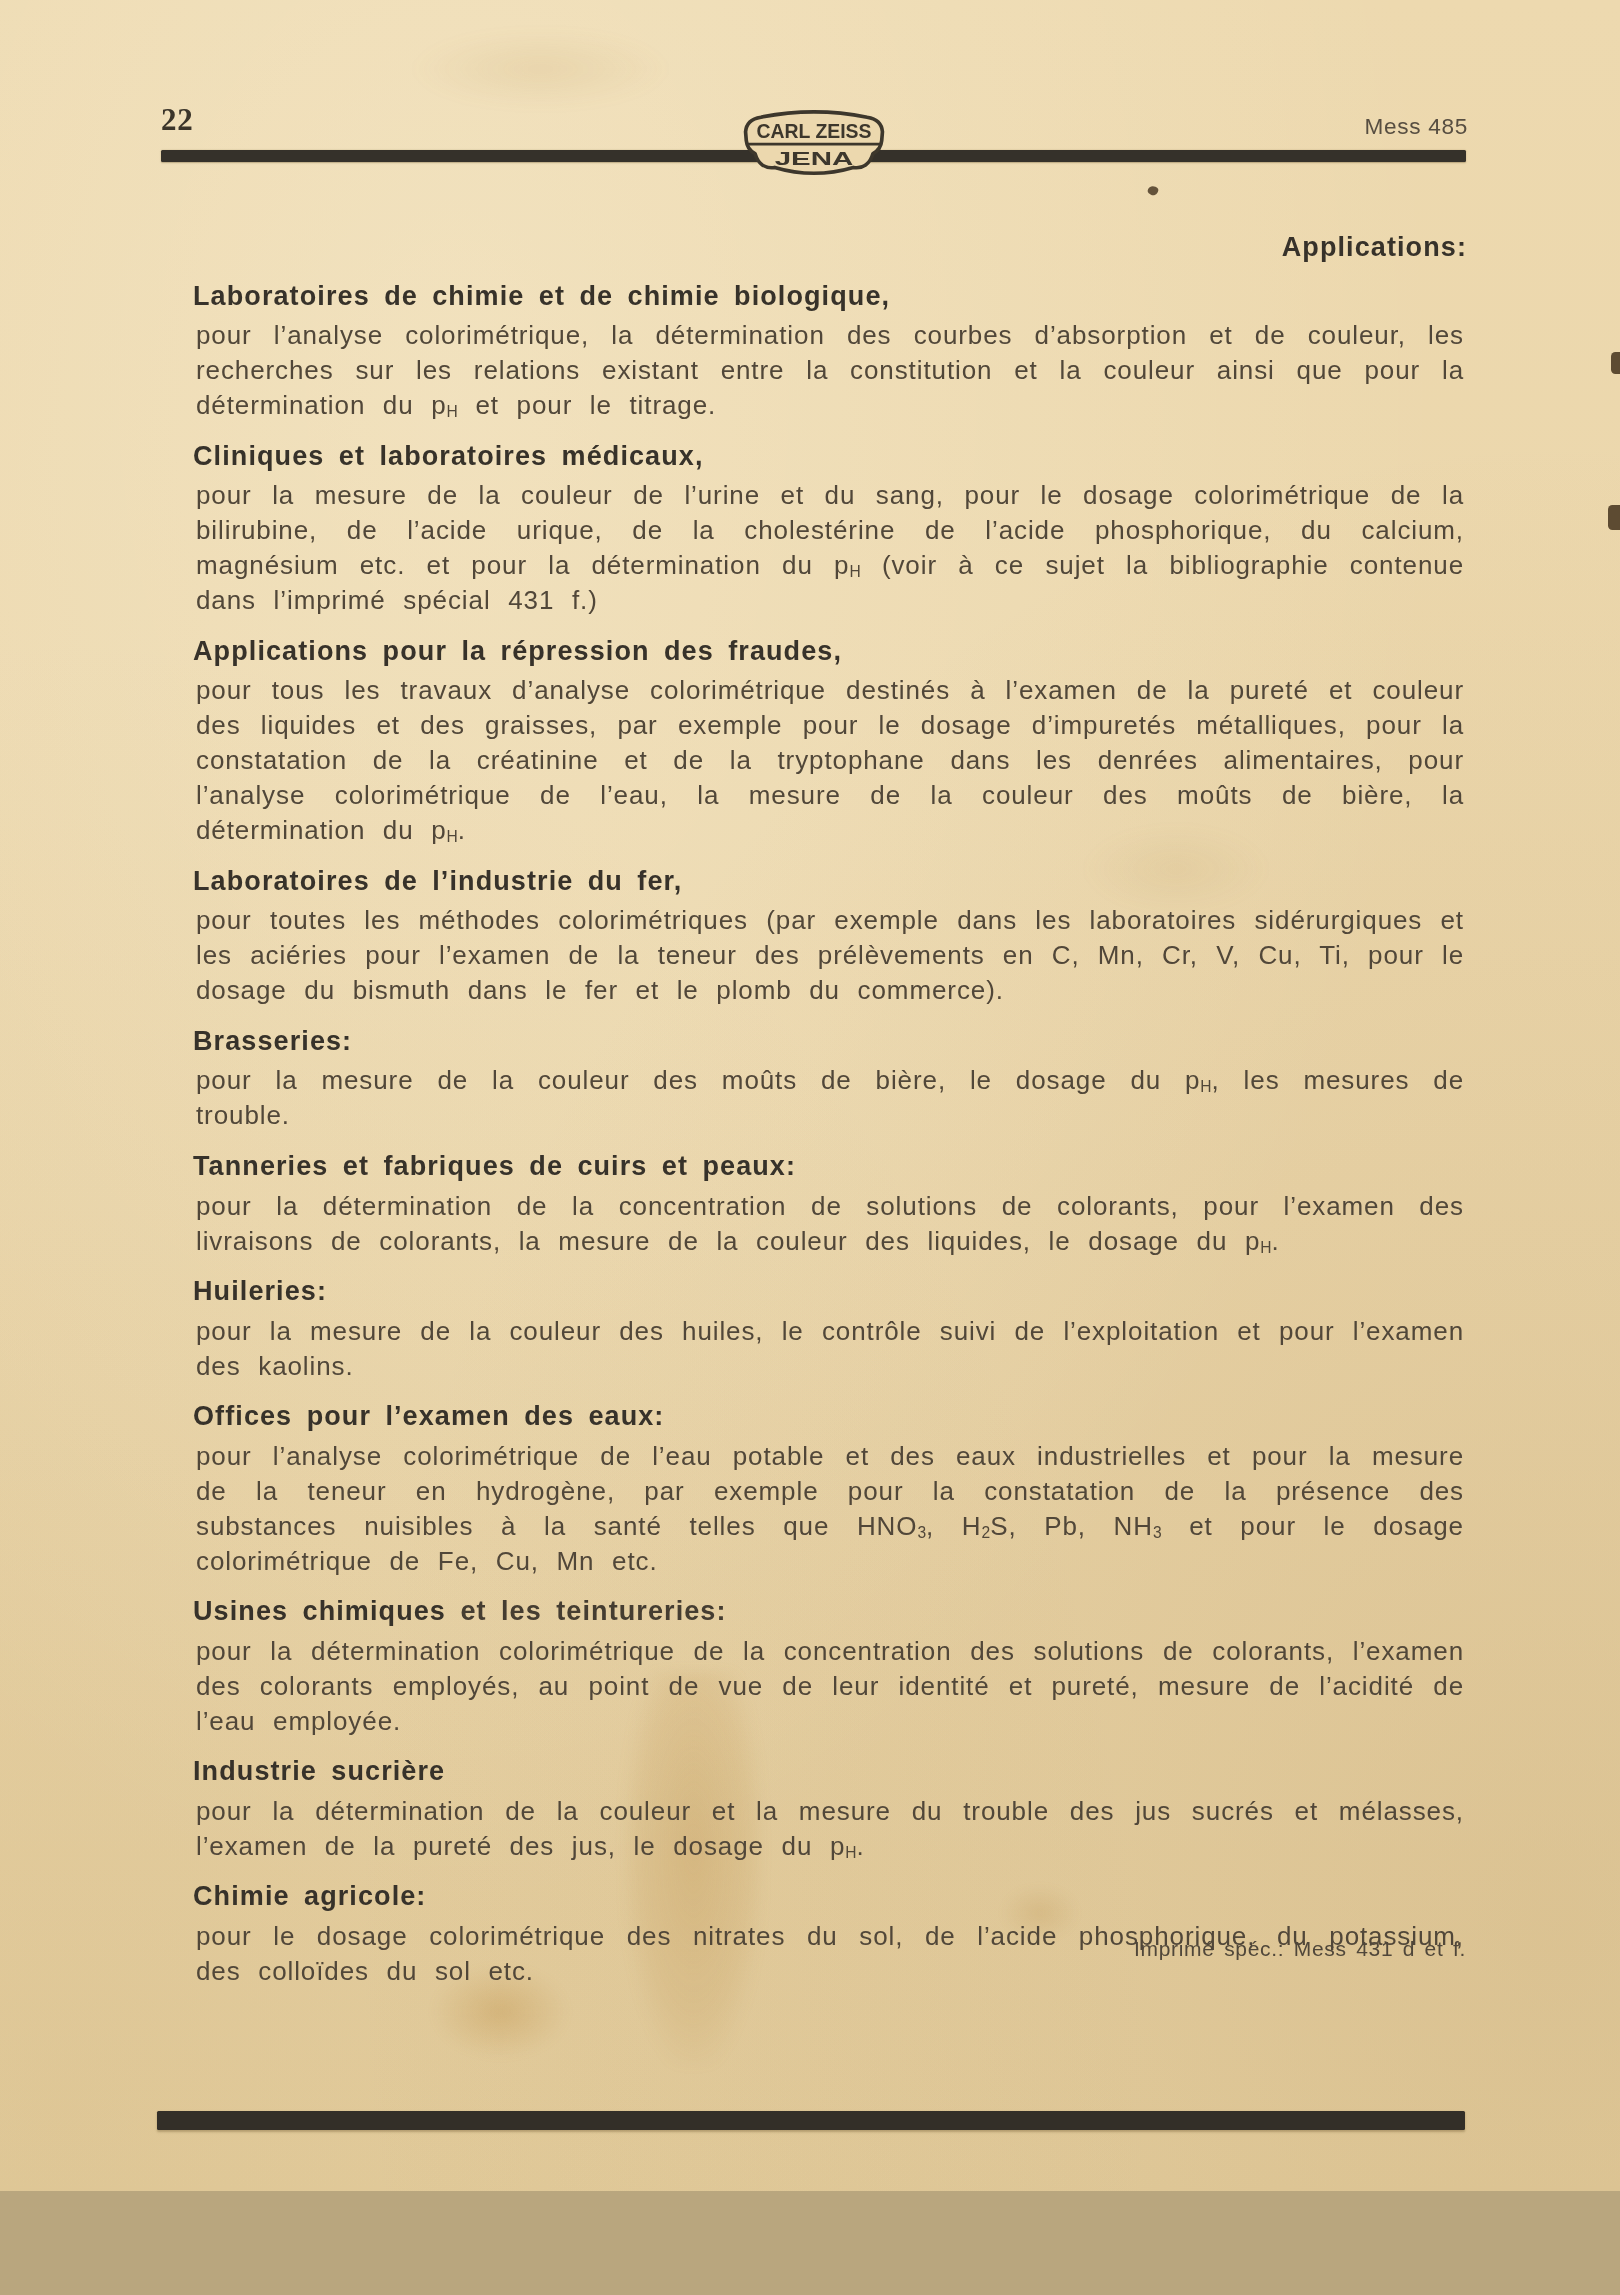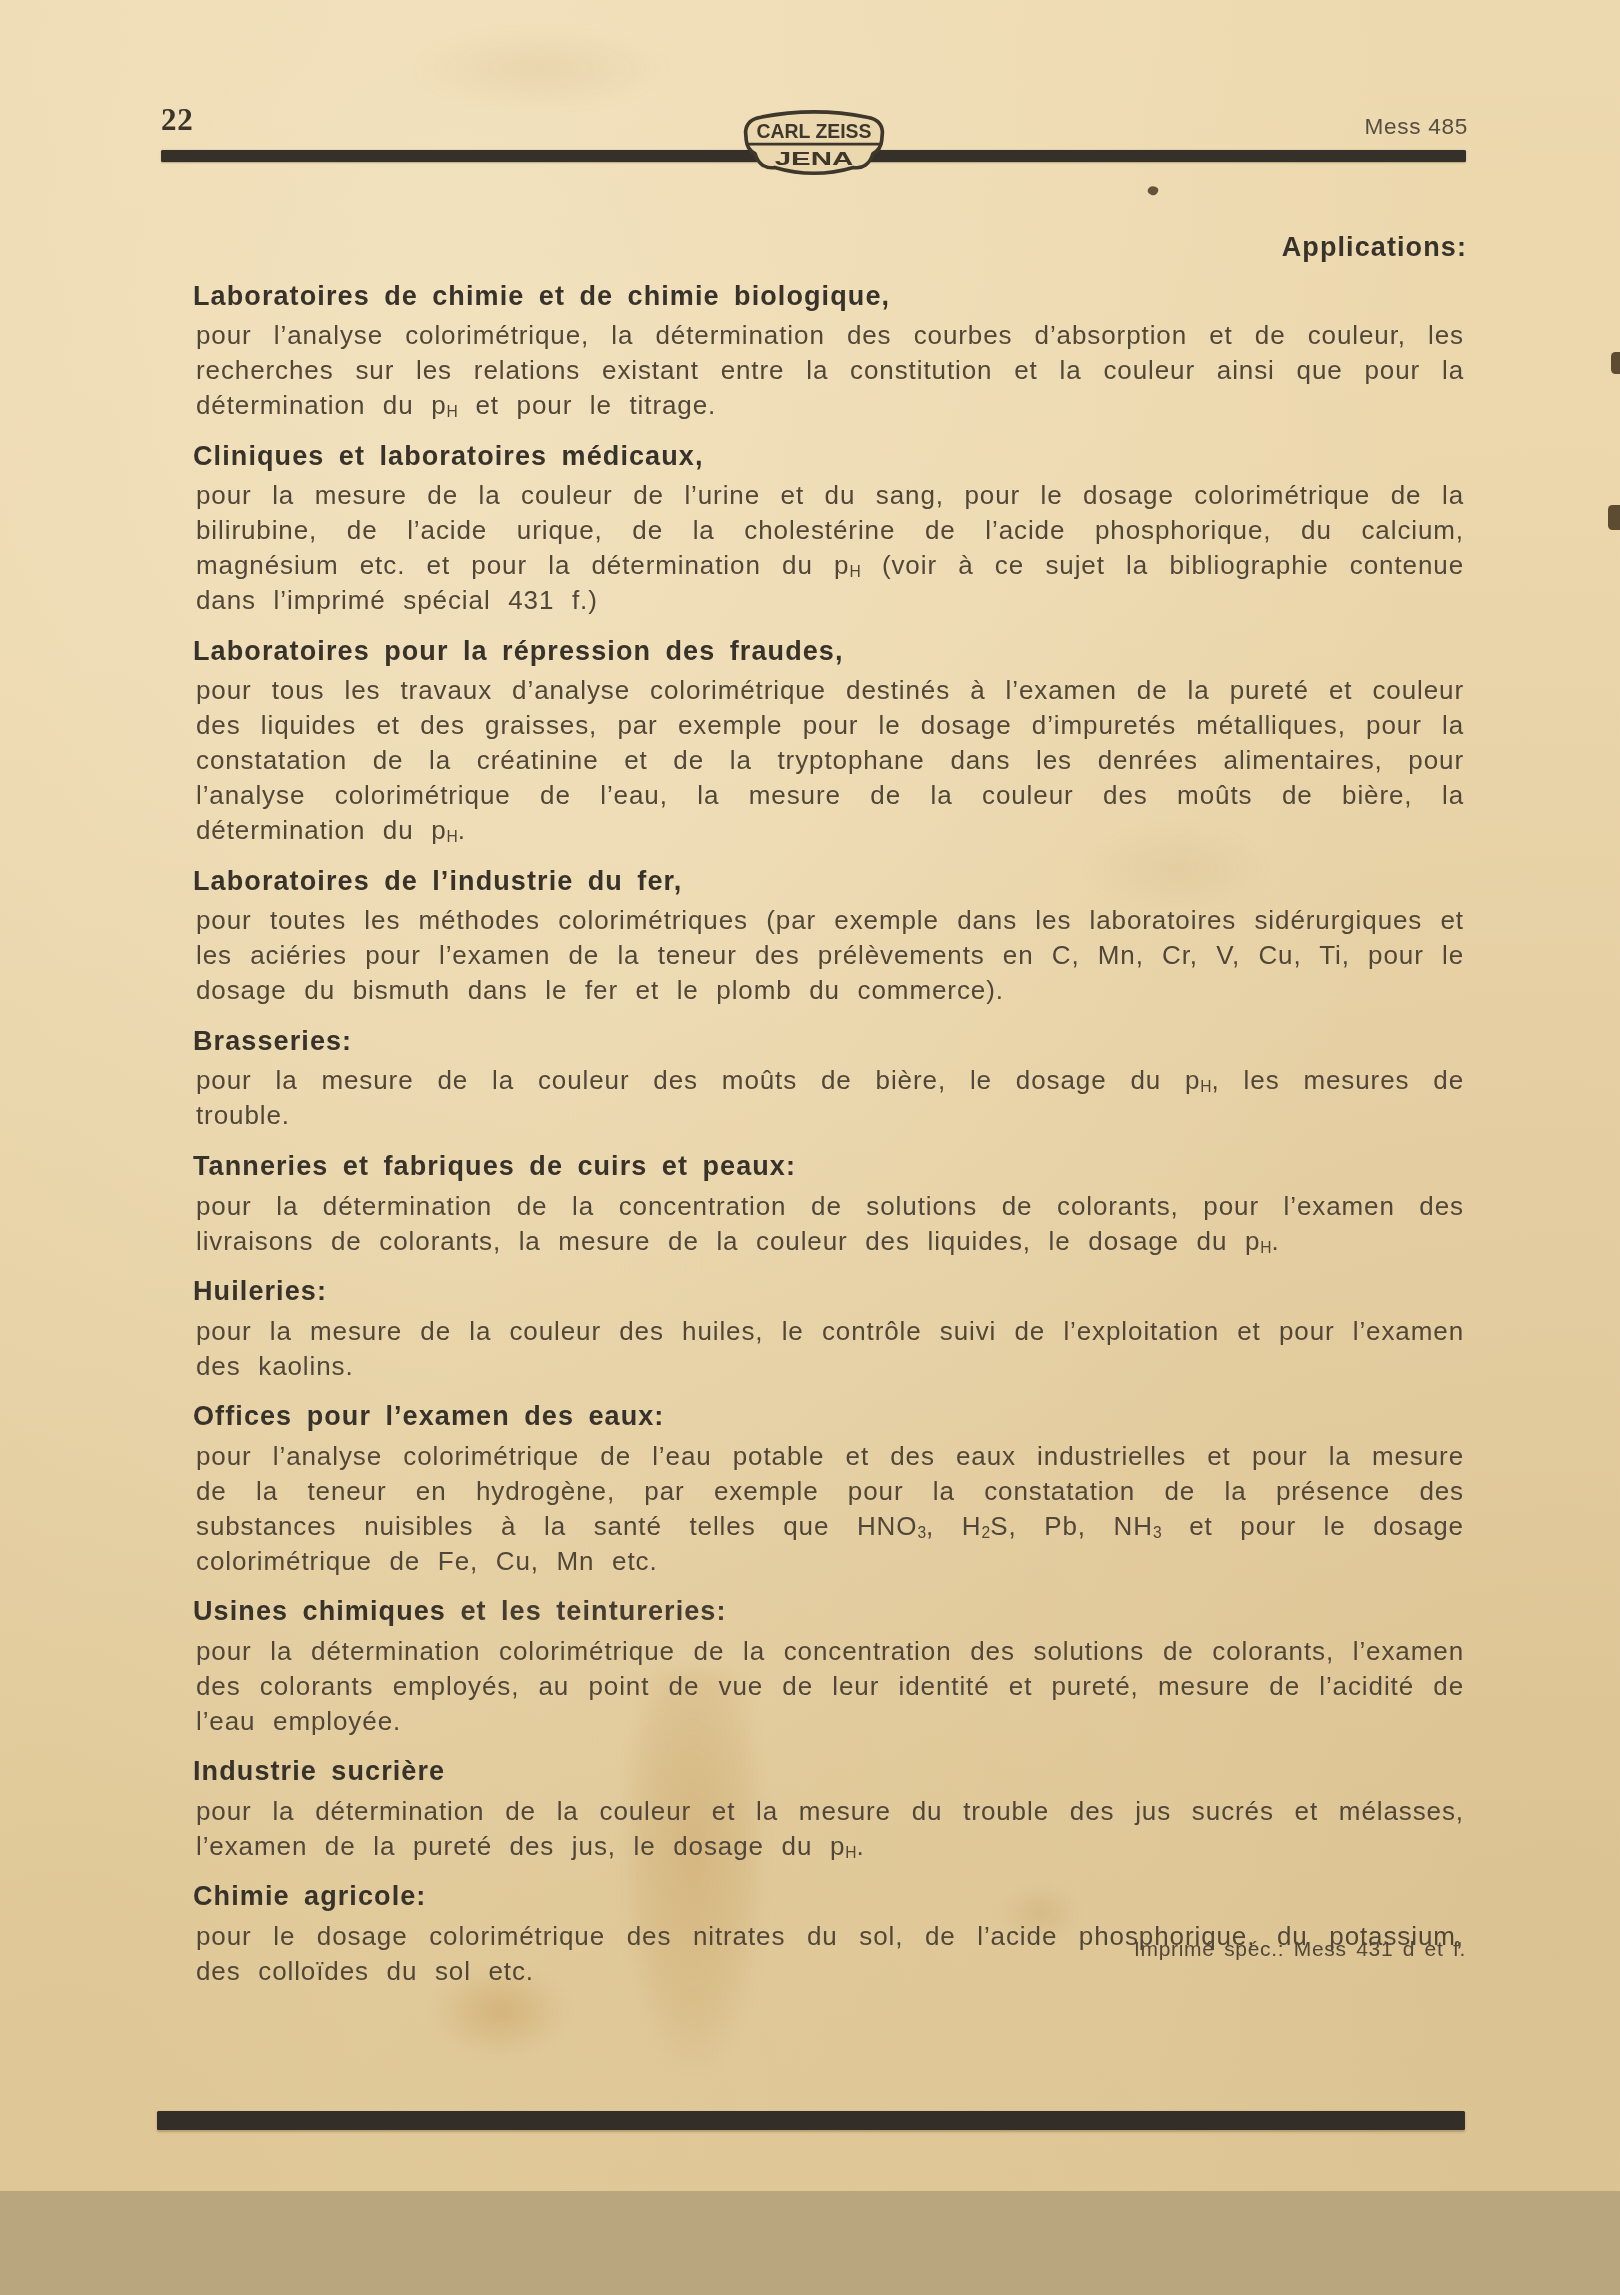--- a/index.html
+++ b/index.html
@@ -122,21 +122,21 @@
     <div id="sections">
         <div class="section">
           <h3 class="sec-heading"><span class="hb">Laboratoires de chimie et de chimie biologique,</span></h3>
           <p class="sec-body">pour l’analyse colorimétrique, la détermination des courbes d’absorption et de couleur, les recherches sur les relations existant entre la constitution et la couleur ainsi que pour la détermination du p<sub>H</sub> et pour le titrage.</p>
         </div>
         <div class="section">
           <h3 class="sec-heading"><span class="hb">Cliniques et laboratoires médicaux,</span></h3>
           <p class="sec-body">pour la mesure de la couleur de l’urine et du sang, pour le dosage colorimétrique de la bilirubine, de l’acide urique, de la cholestérine de l’acide phosphorique, du calcium, magnésium etc. et pour la détermination du p<sub>H</sub> (voir à ce sujet la bibliographie contenue dans l’imprimé spécial 431 f.)</p>
         </div>
         <div class="section">
-          <h3 class="sec-heading"><span class="hb">Laboratoires pour la répression des fraudes,</span></h3>
+          <h3 class="sec-heading"><span class="hb">Applications pour la répression des fraudes,</span></h3>
           <p class="sec-body">pour tous les travaux d’analyse colorimétrique destinés à l’examen de la pureté et couleur des liquides et des graisses, par exemple pour le dosage d’impuretés métalliques, pour la constatation de la créatinine et de la tryptophane dans les denrées alimentaires, pour l’analyse colorimétrique de l’eau, la mesure de la couleur des moûts de bière, la détermination du p<sub>H</sub>.</p>
         </div>
         <div class="section">
           <h3 class="sec-heading"><span class="hb">Laboratoires de l’industrie du fer,</span></h3>
           <p class="sec-body">pour toutes les méthodes colorimétriques (par exemple dans les laboratoires sidérurgiques et les aciéries pour l’examen de la teneur des prélèvements en C, Mn, Cr, V, Cu, Ti, pour le dosage du bismuth dans le fer et le plomb du commerce).</p>
         </div>
         <div class="section">
           <h3 class="sec-heading"><span class="hb">Brasseries:</span></h3>
           <p class="sec-body">pour la mesure de la couleur des moûts de bière, le dosage du p<sub>H</sub>, les mesures de trouble.</p>
         </div>

